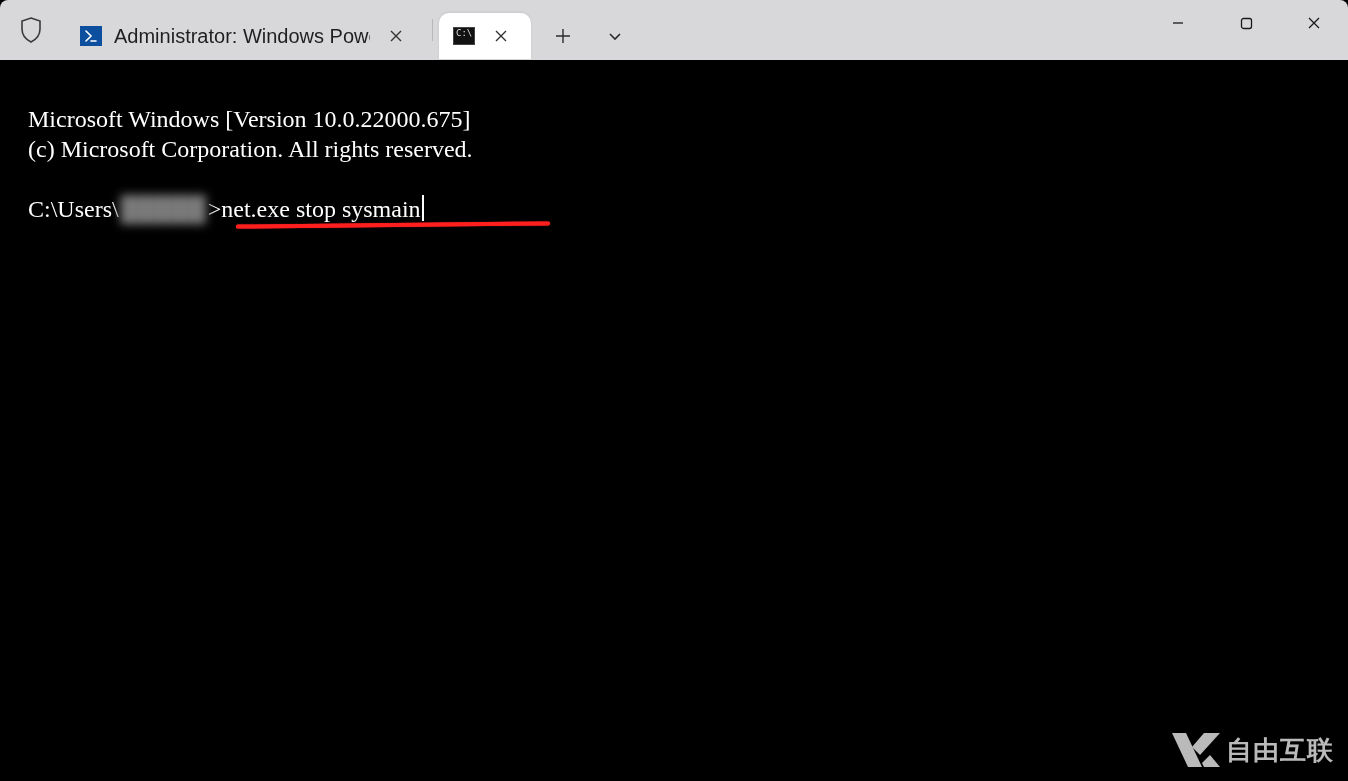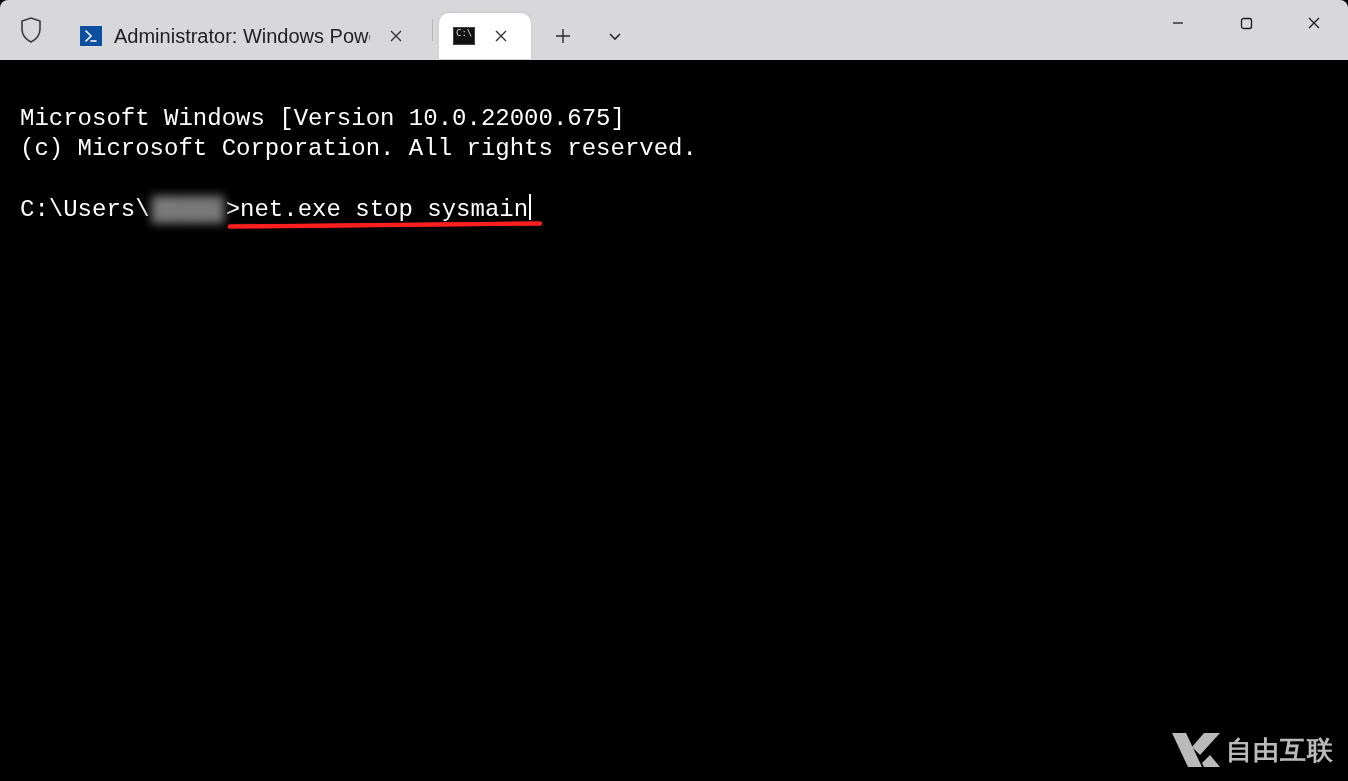--- a/index.html
+++ b/index.html
@@ -83,24 +83,24 @@
 
   .win-controls{display:flex;align-items:flex-start;height:60px}
   .win-btn{
     width:68px;height:46px;display:flex;align-items:center;justify-content:center;color:#1a1a1a;
   }
 
   
   .terminal {
     position:absolute;left:0;right:0;top:60px;bottom:0;
     background:#000;color:#fff;
-    font-family: Liberation Mono, monospace;
+    font-family: Liberation Serif, serif;
     font-size: 24px;
     line-height: 30px;
-    padding: 14px 20px;
+    padding: 14px 28px;
     white-space: pre;
   }
   .prompt-line{position:relative;display:inline-block}
   .blur-user{
     display:inline-block;
     filter: blur(5px);
     background:#0a0a0a;
     color:#7a7a7a;
     padding:0 2px;
   }

